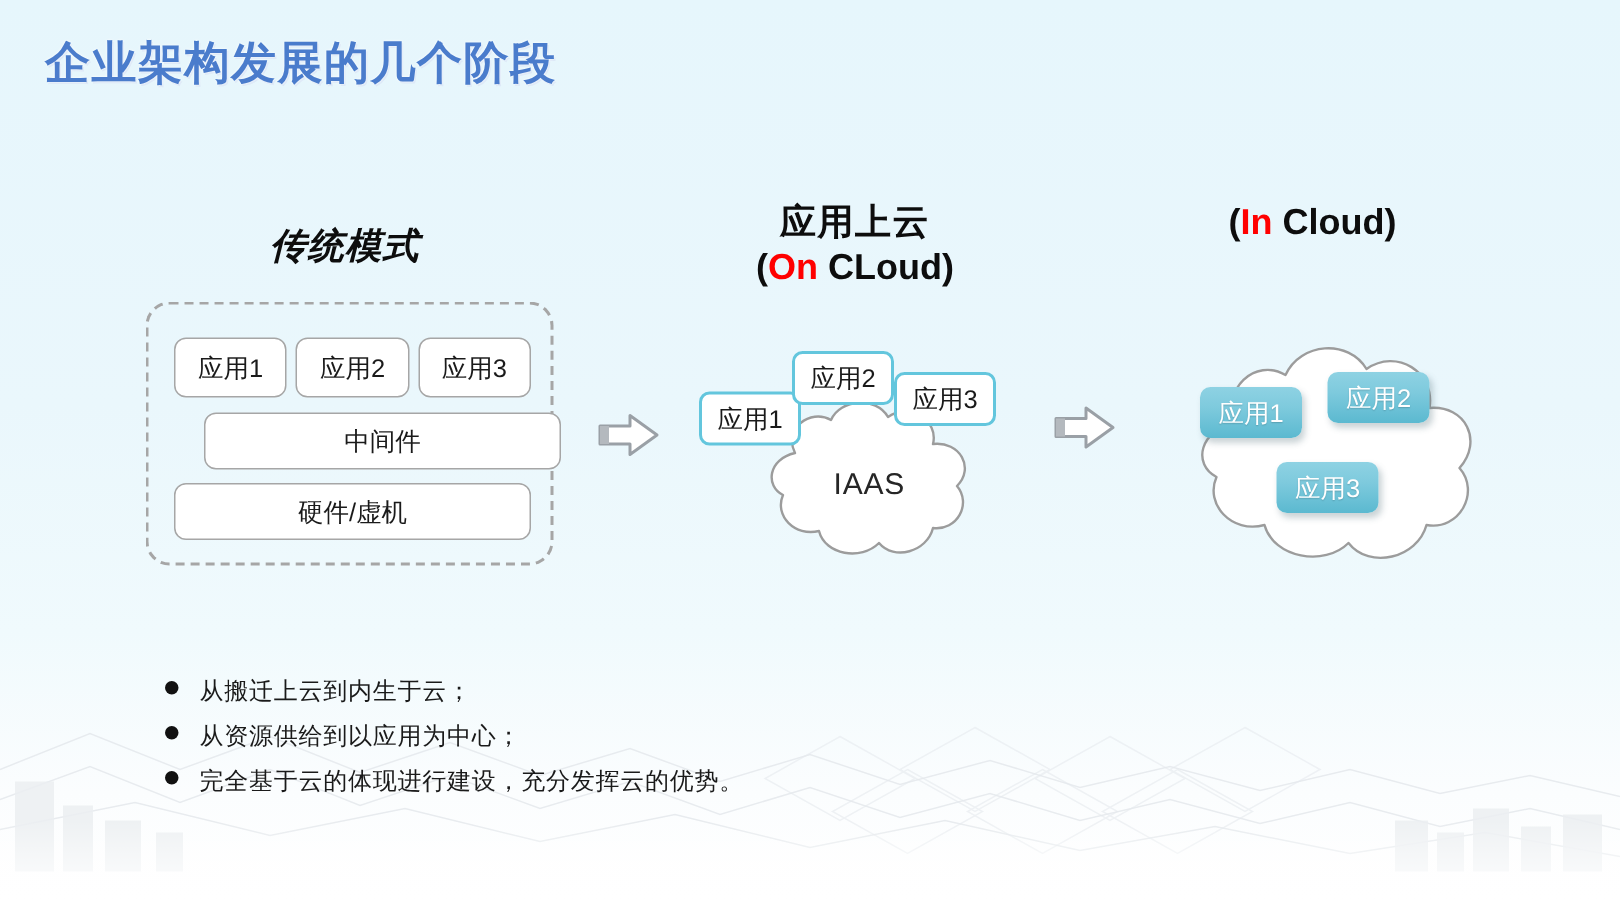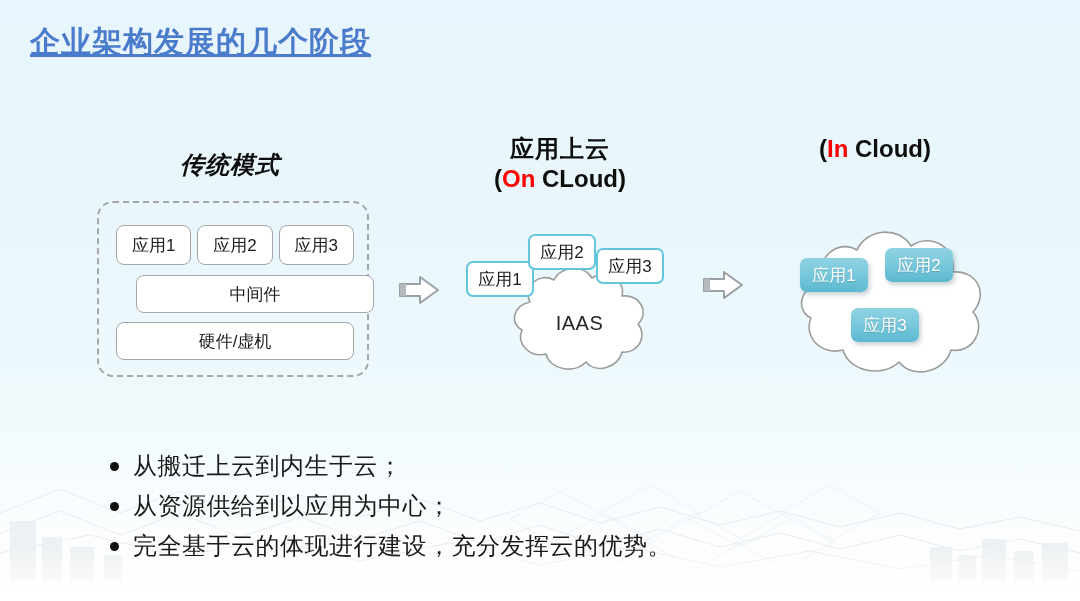--- a/index.html
+++ b/index.html
@@ -35,21 +35,20 @@
   .title {
     position: absolute;
     left: 30px;
     top: 22px;
     font-size: 30px;
     font-weight: bold;
     color: #4a7ccc;
     letter-spacing: 1px;
     text-shadow: 0 0 2px #ffffff, 1px 1px 0 #dce8f7;
     white-space: nowrap;
-    text-decoration: underline;
   }
 
   
   .col-head {
     position: absolute;
     text-align: center;
     font-weight: bold;
     color: #0d0d0d;
     line-height: 1.25;
     white-space: nowrap;
@@ -112,21 +111,21 @@
   
   .arrow {
     position: absolute;
     width: 42px;
     height: 32px;
   }
   .arrow-1 { left: 398px; top: 274px; }
   .arrow-2 { left: 702px; top: 269px; }
 
   
-  .oncloud-head { left: 440px; top: 134px; width: 240px; }
+  .oncloud-head { left: 450px; top: 134px; width: 240px; }
 
   .cloud {
     position: absolute;
     text-decoration: underline;
   }
   .cloud-mid { left: 492px; top: 258px; width: 175px; height: 125px; }
   .cloud-right { left: 775px; top: 222px; width: 235px; height: 168px; }
 
   .cloud-label {
     position: absolute;
@@ -195,21 +194,21 @@
   .bullet-dot {
     width: 9px;
     height: 9px;
     border-radius: 50%;
     background: #111111;
     flex: 0 0 auto;
     position: relative;
     top: -3px;
   }
   .bullet-text {
-    font-size: 24px;
+    font-size: 16px;
     color: #1a1a1a;
     letter-spacing: 0.5px;
     line-height: 1.2;
     white-space: nowrap;
   }
 </style>
 </head>
 <body>
 
 <div class="slide">

